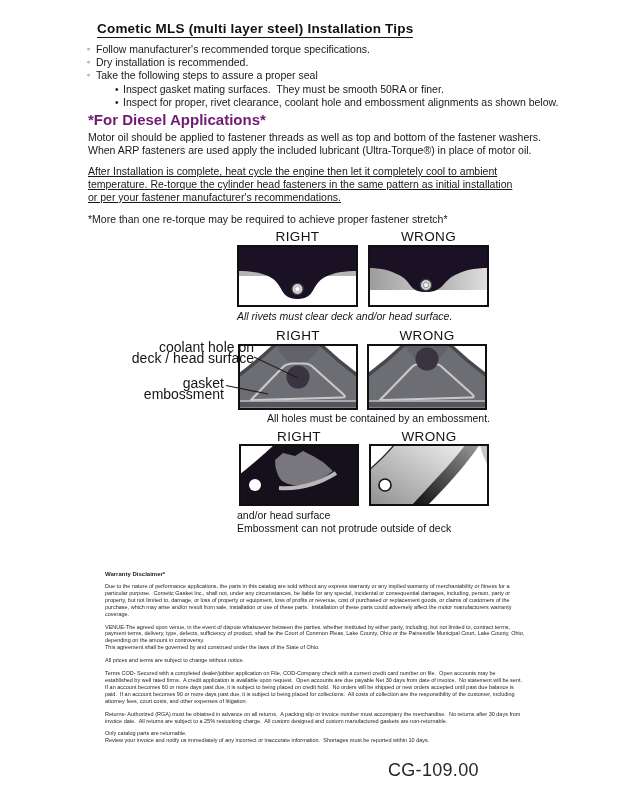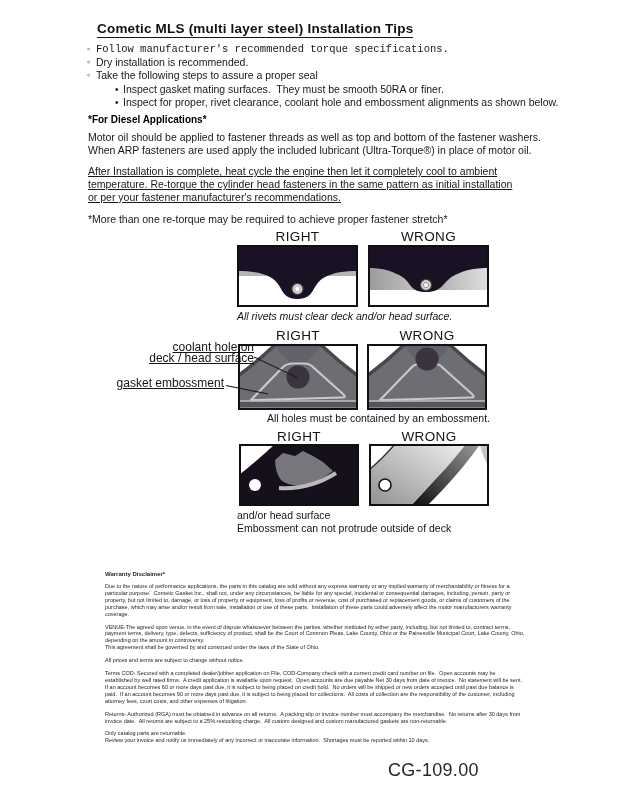--- a/index.html
+++ b/index.html
@@ -15,28 +15,28 @@
     font-weight:bold; font-size:13.5px; letter-spacing:0.2px; color:#111;
     border-bottom:1.6px solid #161616; padding-bottom:1px; display:inline-block;
     white-space:nowrap;
   }
   .body-text { font-size:10.5px; line-height:13.2px; color:#181818; }
   .bullet-row { display:flex; }
   .marker { width:9px; flex:none; font-size:9px; line-height:13.2px; }
   .sub-list { margin-left:28px; }
   .sub-list .marker { width:8px; font-size:10px; }
 
-  .section-heading { font-size:10px; font-weight:bold; line-height:14px; margin-bottom:4px; color:#000000; }
+  .section-heading { font-size:15px; font-weight:bold; line-height:14px; margin-bottom:4px; color:#701a75; }
   .para { font-size:10.5px; line-height:13px; white-space:pre-line; color:#181818; }
   .para.mb1 { margin-bottom:8px; }
   .para.mb2 { margin-bottom:9px;text-decoration:underline; }
 
   .dg-label { font-size:13.5px; letter-spacing:0.4px; text-align:center; color:#121212; }
   .dg-caption { font-size:10.5px; color:#141414; line-height:12.5px; }
-  .side-label { font-size:12px; line-height:11px; text-align:right; color:#141414;text-decoration:underline; }
+  .side-label { font-size:14px; line-height:11px; text-align:right; color:#141414; }
 
   .legal { width:420px; color:#1f1f1f; }
   .legal-h { font-size:6px; font-weight:bold; margin-bottom:6px; }
   .legal p { font-size:5.5px; line-height:6.9px; margin-bottom:6px; white-space:pre-wrap; }
   .legal p.tight { margin-bottom:0; }
   .page-code { font-size:18px; letter-spacing:0.3px; color:#262626; }
 
   svg.panel { display:block; }
   .f-dark { fill:var(--panel-dark,#1a1124); }
   .f-deck { fill:var(--deck-gray,#b5b5b5); }
@@ -72,21 +72,21 @@
     </defs>
   </svg>
 
   <div class="abs" style="left:97px; top:19px;">
     <span class="title">Cometic MLS (multi layer steel) Installation Tips</span>
   </div>
 
   <div class="abs body-text" style="left:87px; top:43px; width:480px;">
     <div class="bullet-row">
       <span class="marker">◦</span>
-      <span style="white-space:pre-wrap;font-family:Liberation Mono, monospace;">Follow manufacturer's recommended torque specifications.</span>
+      <span style="white-space:pre-wrap;">Follow manufacturer's recommended torque specifications.</span>
     </div>
     <div class="bullet-row">
       <span class="marker">◦</span>
       <span style="white-space:pre-wrap;">Dry installation is recommended.</span>
     </div>
     <div class="bullet-row">
       <span class="marker">◦</span>
       <span style="white-space:pre-wrap;">Take the following steps to assure a proper seal</span>
     </div>
     <div class="sub-list">

